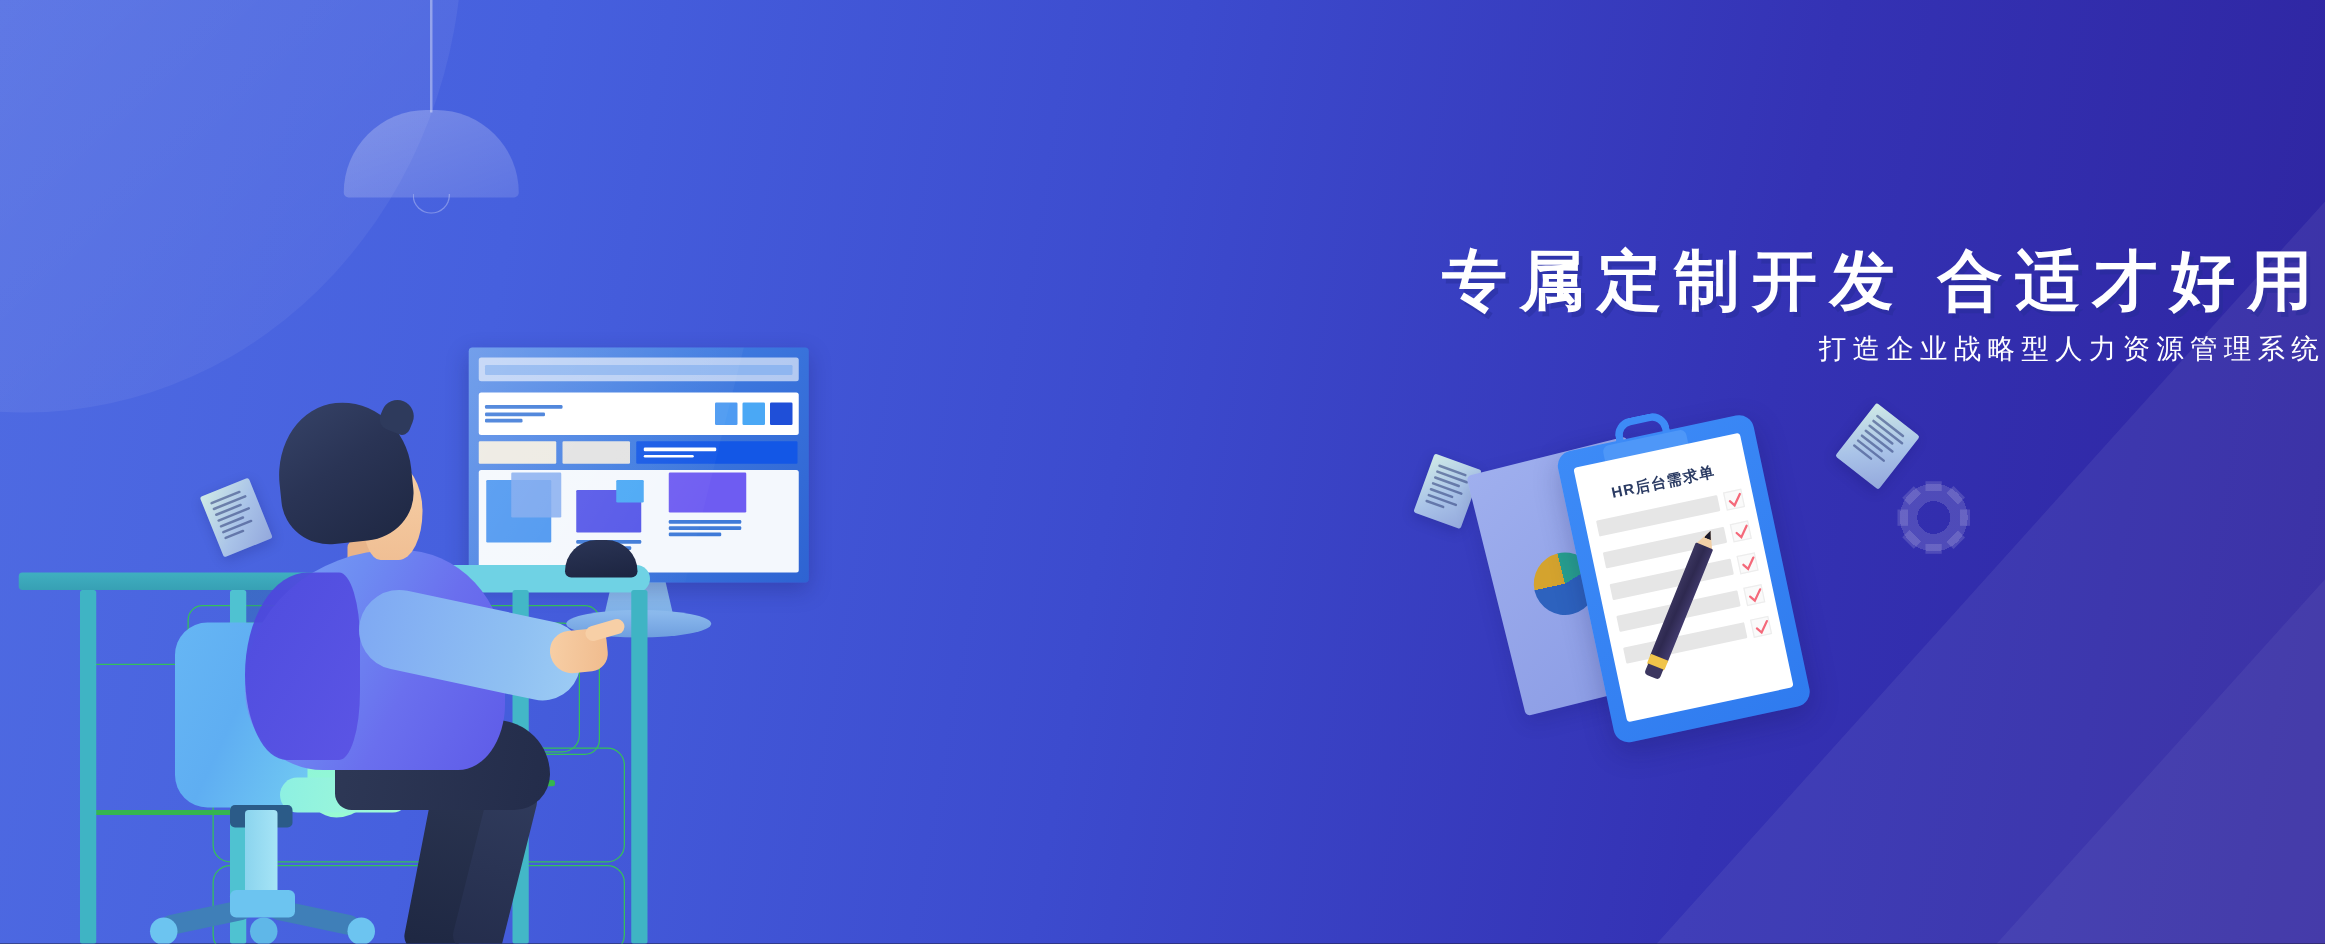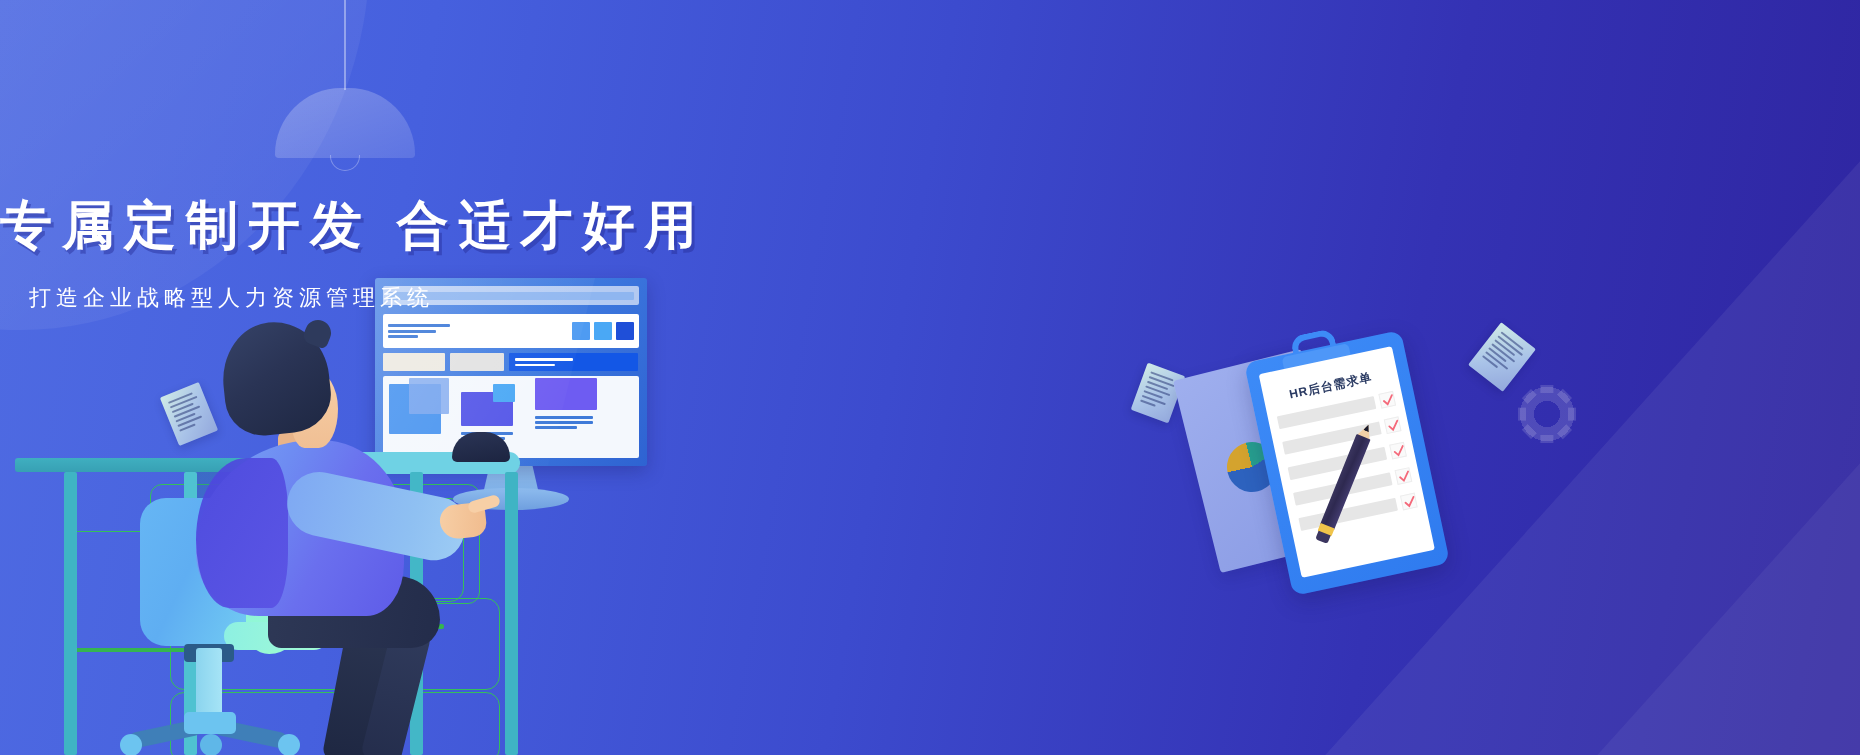--- a/index.html
+++ b/index.html
@@ -115,34 +115,34 @@
 
   
   .circuit { position:absolute; left:112px; top:470px; width:560px; height:285px; }
   .trace {
     position:absolute; border:1.6px solid #35C05A; border-radius:12px;
   }
   .trace-fill { position:absolute; background:#35B54F; border-radius:2px; }
 
   
   .headline-wrap {
-    position:absolute; left:0; right:0; top:196px;
-    text-align:left; z-index:6;
+    position:absolute; left:12px; right:0; top:196px;
+    text-align:right; z-index:6;
   }
   .headline {
     color:#fff;
     font-size:52px;
     font-weight:bold;
     letter-spacing:10px;
     line-height:1.15;
     text-shadow:3px 4px 0 rgba(38,44,150,.45);
     white-space:nowrap;
   }
   .subhead {
-    margin-top:27px;
+    margin-top:8px;
     color:#fff;
     font-size:22px;
     letter-spacing:5px;
     font-weight:normal;
     white-space:nowrap;
     padding-left:29px;
   }
 
   
   .scene-left { position:absolute; left:60px; top:300px; width:620px; height:455px; z-index:4; }

